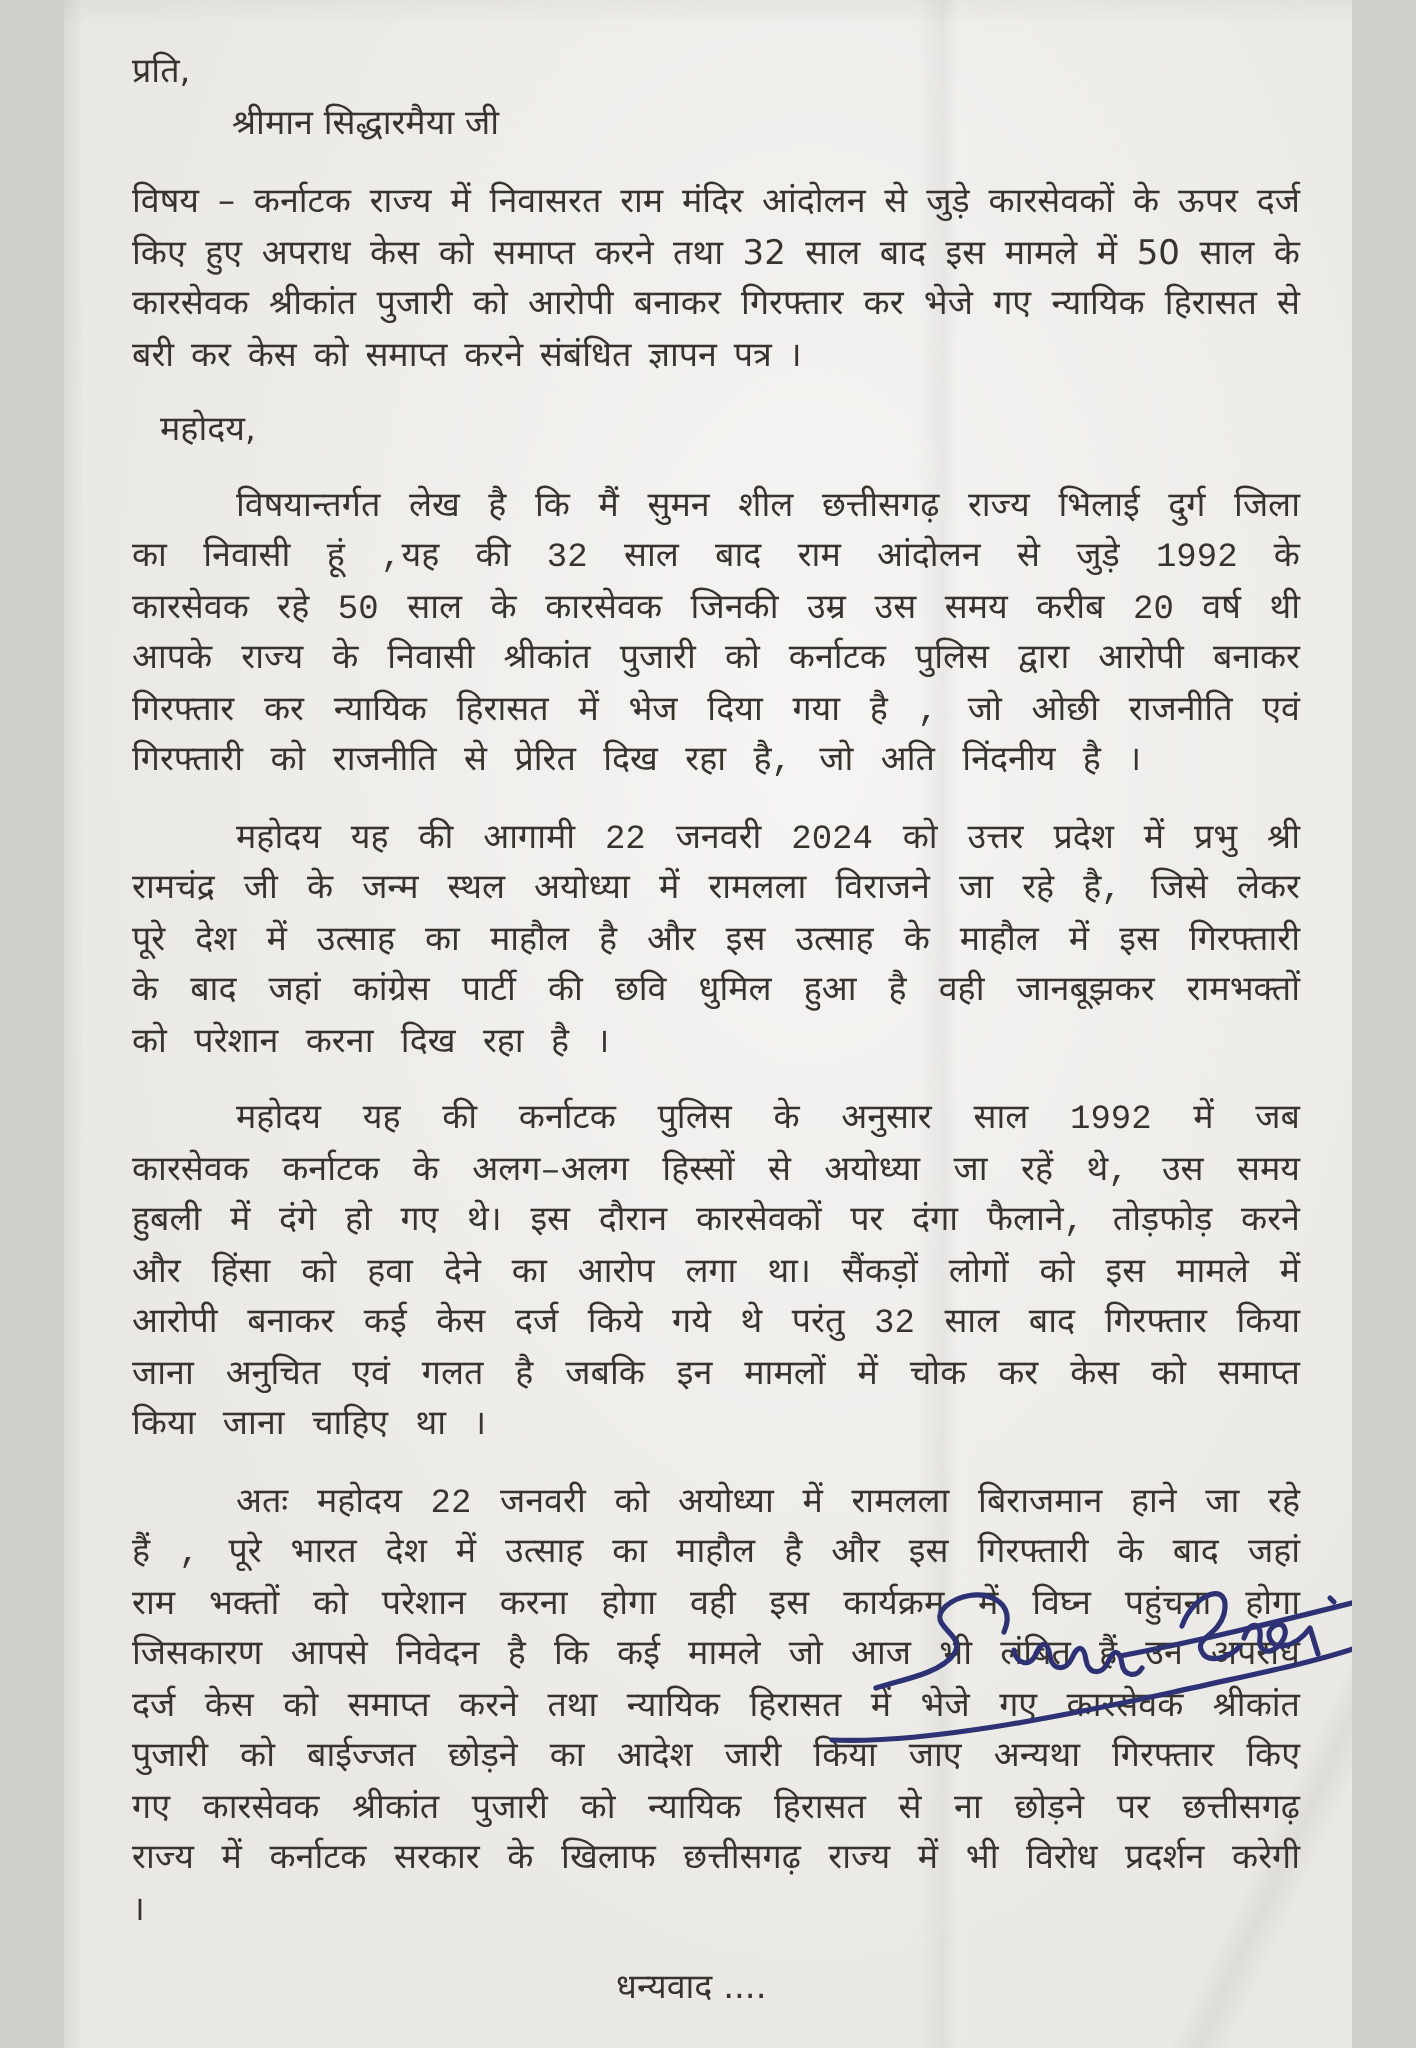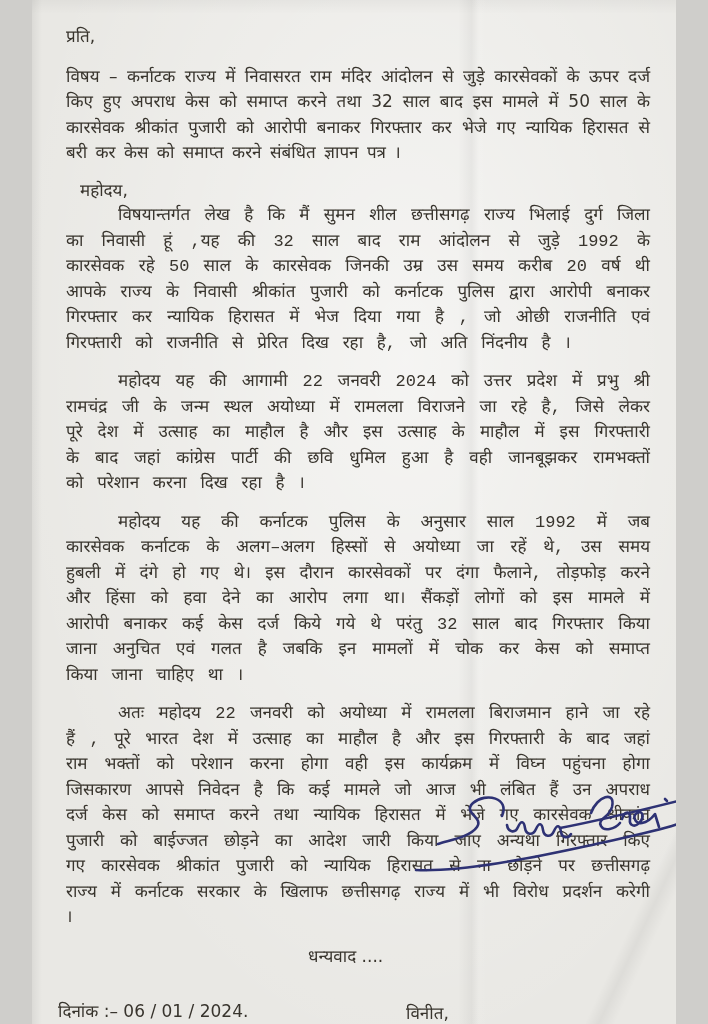--- a/index.html
+++ b/index.html
@@ -46,21 +46,21 @@
   .addr-block { margin-bottom: 14px; }
   .addr-salutation { }
   .addr-name, .addr-title { padding-left: 50px; }
 
   .subject {
     text-align: justify;
     word-spacing: 3px;
     margin-bottom: 12px;
   }
 
-  .greeting { padding-left: 14px; margin-bottom: 0; }
+  .greeting { padding-left: 14px; margin-bottom: 13px; }
 
   .body-para {
     text-align: justify;
     text-indent: 52px;
     word-spacing: 3.5px;
     margin-bottom: 13px;
     font-family: Liberation Mono, monospace;
   }
 
   .thanks-line {
@@ -95,20 +95,21 @@
 
 <div class="page">
 
   <div class="fold-vertical"></div>
   <div class="crease-corner"></div>
 
   <div class="content">
 
     <div class="addr-block">
       <div class="addr-salutation">प्रति,</div>
+      <div class="addr-name">श्रीमान सिद्धारमैया जी</div>
     </div>
 
     <p class="subject">विषय  –  कर्नाटक राज्य में निवासरत राम मंदिर आंदोलन से जुड़े कारसेवकों के ऊपर दर्ज किए हुए अपराध केस को समाप्त करने तथा 32 साल बाद इस मामले में 50 साल के कारसेवक श्रीकांत पुजारी को आरोपी बनाकर गिरफ्तार कर भेजे गए न्यायिक हिरासत से बरी कर केस को समाप्त करने संबंधित ज्ञापन पत्र ।</p>
 
     <div class="greeting">महोदय,</div>
 
     <p class="body-para">विषयान्तर्गत लेख है कि मैं सुमन शील  छत्तीसगढ़ राज्य भिलाई दुर्ग जिला का निवासी हूं ,यह की 32 साल बाद राम आंदोलन से जुड़े 1992 के कारसेवक रहे 50 साल के कारसेवक जिनकी उम्र उस समय करीब 20 वर्ष थी आपके राज्य के निवासी श्रीकांत पुजारी को कर्नाटक पुलिस द्वारा आरोपी बनाकर गिरफ्तार कर न्यायिक हिरासत में भेज दिया गया है , जो ओछी राजनीति एवं गिरफ्तारी को राजनीति से प्रेरित दिख रहा है, जो अति निंदनीय है ।</p>
     <p class="body-para">महोदय यह की आगामी 22 जनवरी 2024 को उत्तर प्रदेश में प्रभु श्री रामचंद्र जी के जन्म स्थल अयोध्या में रामलला विराजने जा रहे है, जिसे लेकर पूरे देश में उत्साह का माहौल है और इस उत्साह के माहौल में इस गिरफ्तारी के बाद जहां कांग्रेस पार्टी की छवि धुमिल हुआ है वही जानबूझकर रामभक्तों को परेशान करना दिख रहा है ।</p>
     <p class="body-para">महोदय यह की कर्नाटक पुलिस के अनुसार साल 1992 में जब कारसेवक कर्नाटक के अलग–अलग हिस्सों से अयोध्या जा रहें थे, उस समय हुबली में दंगे हो गए थे। इस दौरान कारसेवकों पर दंगा फैलाने, तोड़फोड़ करने और हिंसा को हवा देने का आरोप लगा था। सैंकड़ों लोगों को इस मामले में आरोपी बनाकर कई केस दर्ज किये गये थे परंतु 32 साल बाद गिरफ्तार किया जाना अनुचित एवं गलत है जबकि इन मामलों में चोक कर केस को समाप्त किया जाना चाहिए था ।</p>
     <p class="body-para">अतः महोदय 22 जनवरी को अयोध्या में रामलला बिराजमान हाने जा रहे हैं , पूरे भारत देश में उत्साह का माहौल है और इस गिरफ्तारी के बाद जहां राम भक्तों को परेशान करना होगा वही इस कार्यक्रम में विघ्न पहुंचना होगा जिसकारण आपसे निवेदन है कि कई मामले जो आज भी लंबित हैं उन अपराध दर्ज केस को समाप्त करने तथा न्यायिक हिरासत में भेजे गए कारसेवक श्रीकांत पुजारी को बाईज्जत छोड़ने का आदेश जारी किया जाए अन्यथा गिरफ्तार किए गए कारसेवक श्रीकांत पुजारी को न्यायिक हिरासत से ना छोड़ने पर छत्तीसगढ़ राज्य में कर्नाटक सरकार के खिलाफ छत्तीसगढ़ राज्य में भी विरोध प्रदर्शन करेगी ।</p>

